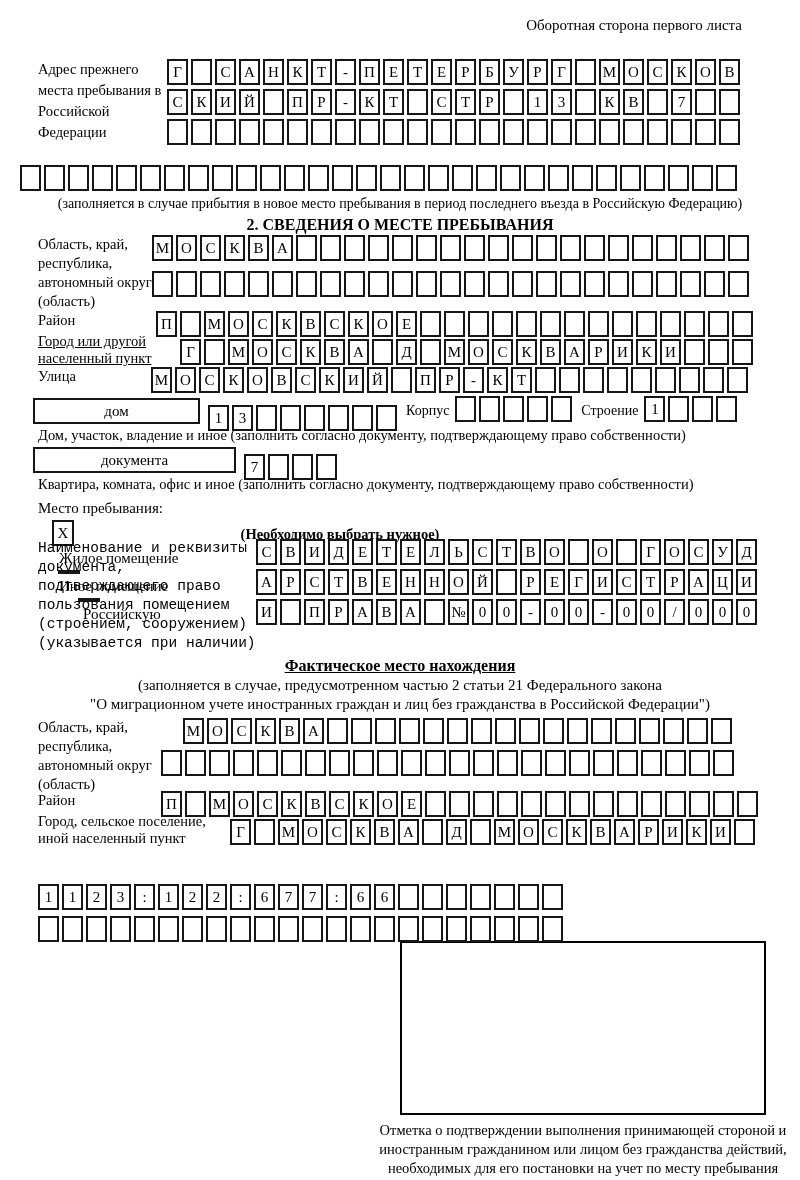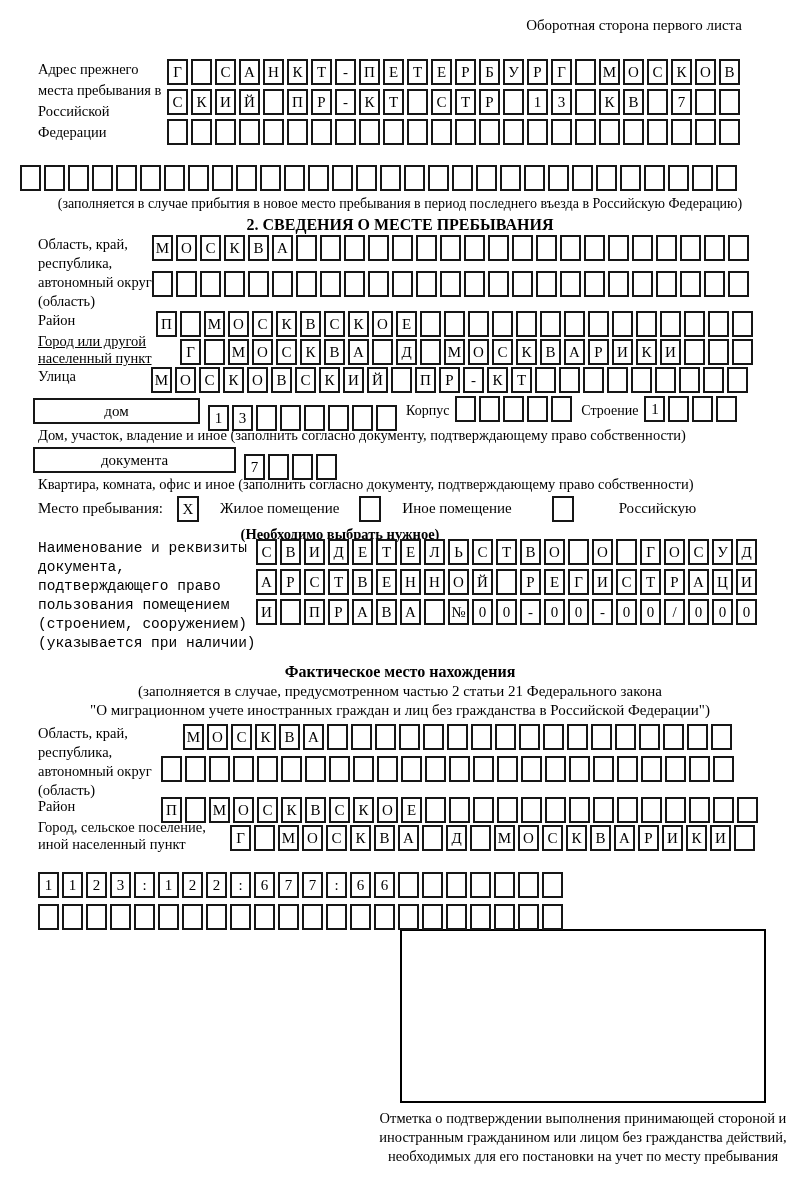--- a/index.html
+++ b/index.html
@@ -35,34 +35,34 @@
   .mb8 { margin-bottom:8px; } .mb4 { margin-bottom:4px; } .ml22 { margin-left:22px; }
 
   .domline { display:flex; align-items:center; margin:2px 0 0 33px; height:28px; }
   .fieldbox { border:2px solid #161616; height:26px; line-height:22px; text-align:center; font-size:15px; }
   .fb-dom { width:167px; } .fb-kv { width:203px; }
   .gap8 { margin-left:8px;margin-top:17px; }
   .inl { font-size:14px; line-height:24px; margin:8px 6px; }
 
   .cap { margin:1px 0 0 38px; font-size:14.5px; line-height:18px; }
 
-  .mesto { display:flex; align-items:flex-start; margin:3px 0 0 38px; height:27px; }
+  .mesto { display:flex; align-items:flex-start; margin:3px 0 0 38px; height:27px;flex-direction:column; }
   .mesto .t { font-size:15px; line-height:24px; }
   .chk {
     display:inline-block; width:22px; height:26px; border:2px solid #161616;
     text-align:center; font-size:15px; line-height:22px;
   }
   .ml8{margin-left:21px;} .ml14{margin-left:14px;} .ml20{margin-left:20px;} .ml40{margin-left:40px;} .ml45{margin-left:45px;}
   .choose-note { margin:3px 0 0 160px; width:360px; text-align:center; font-size:14.5px; line-height:17px;font-weight:bold; }
 
   .doc-block { margin-top:-4px; }
-  .fact-title { text-align:center; font-weight:bold; font-size:16px; line-height:21px; margin-top:8px; }
+  .fact-title { text-align:center; font-weight:bold; font-size:16px; line-height:21px; margin-top:2px;text-decoration:underline; }
   .fact-note { text-align:center; font-size:15px; line-height:19px; }
   .mt4{margin-top:4px;} .mtm3{margin-top:-3px;} .mt14{margin-top:14px;}
-  .cells-off9 { margin-top:5px; }
+  .cells-off9 { margin-top:23px; }
 
   .stamp-box { margin:-5px 0 0 400px; width:366px; height:174px; border:2.5px solid #000; }
   .stamp-note { margin:6px 0 0 345px; width:476px; text-align:center; font-size:14.5px; line-height:19px; }
 </style>
 </head>
 <body>
 
 <div class="page-head">Оборотная сторона первого листа</div>
 
 <div class="b1">

